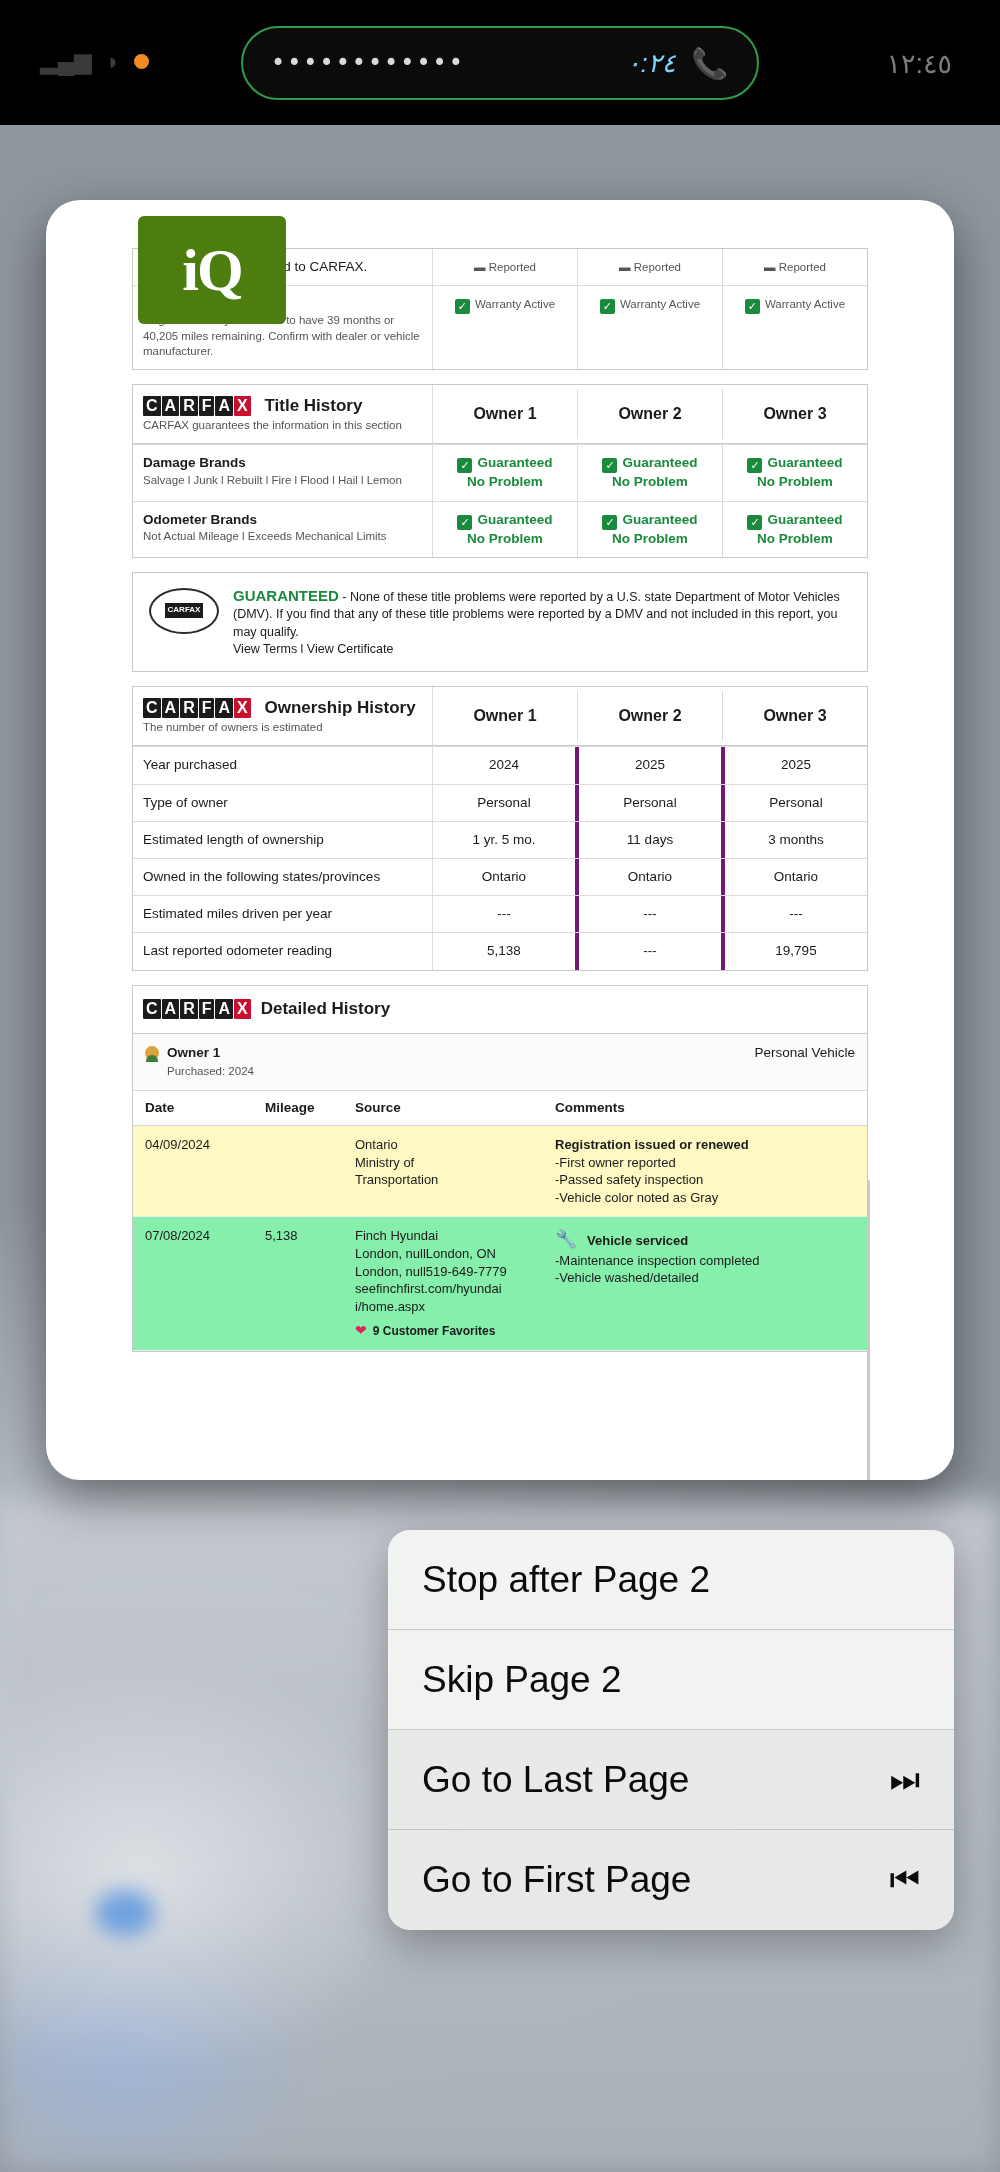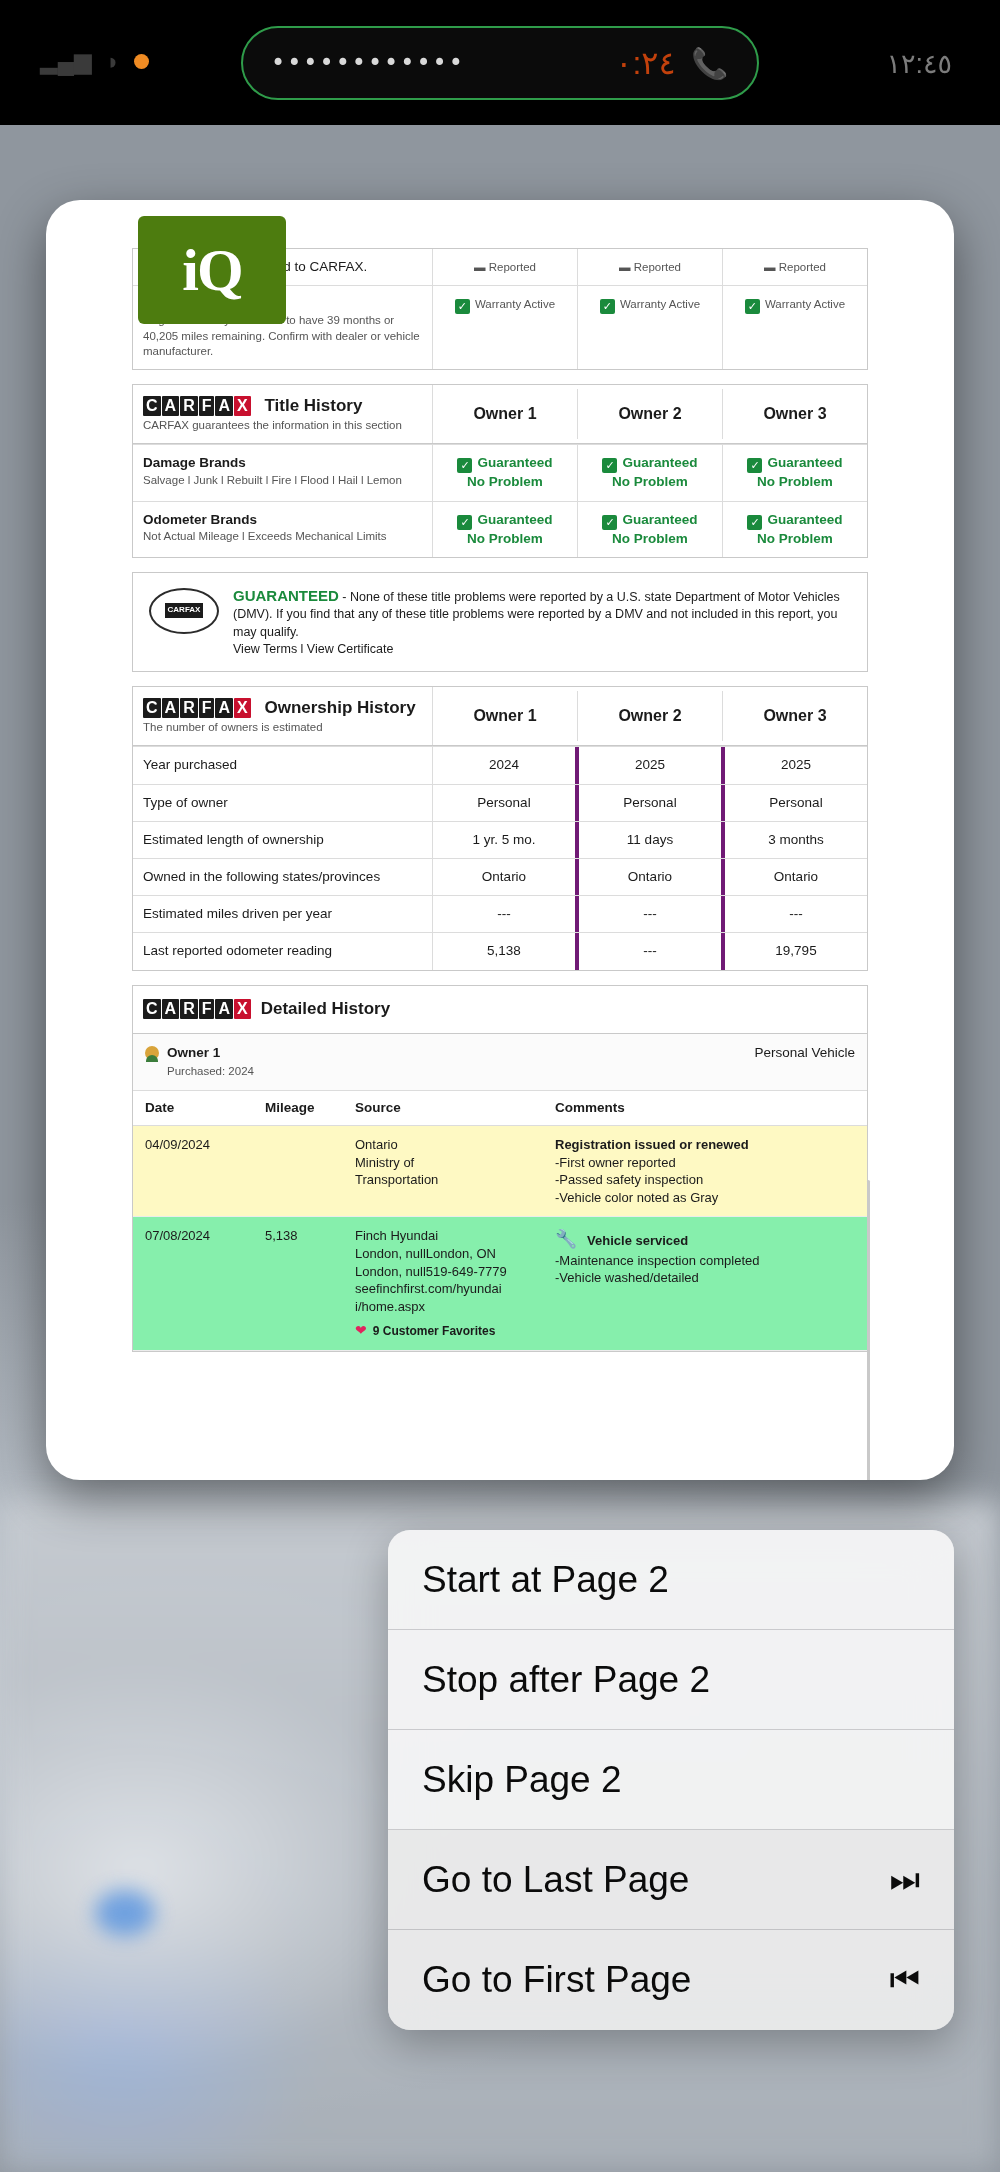--- a/index.html
+++ b/index.html
@@ -94,22 +94,23 @@
   .island-dots {
     color: #d9d9d9;
     font-size: 24px;
     letter-spacing: 2px;
     font-family: "DejaVu Sans", sans-serif;
   }
   .island-right {
     display: flex; align-items: center; gap: 16px;
   }
   .island-timer {
-    color: #c2410c;
-    font-size: 32px;
+    color: #7dd3fc;
+    font-size: 26px;
+    font-style: italic;
   }
   .island-phone { color: #34c759; font-size: 30px; }
 
   
   .doccard {
     position: absolute;
     left: 46px; top: 200px;
     width: 908px; height: 1280px;
     background: #ffffff;
     border-radius: 34px;
@@ -604,24 +605,20 @@
         </div>
       </div>
 
     </div>
 
     <div class="scroll-ind"></div>
   </div>
 
   <div class="ctxmenu">
     <div class="ctxitem">
-      <span>Start at Page 2</span>
-      <span class="ctxicon"></span>
-    </div>
-    <div class="ctxitem">
       <span>Stop after Page 2</span>
       <span class="ctxicon"></span>
     </div>
     <div class="ctxitem">
       <span>Skip Page 2</span>
       <span class="ctxicon"></span>
     </div>
     <div class="ctxitem dim">
       <span>Go to Last Page</span>
       <span class="ctxicon">⏭</span>

